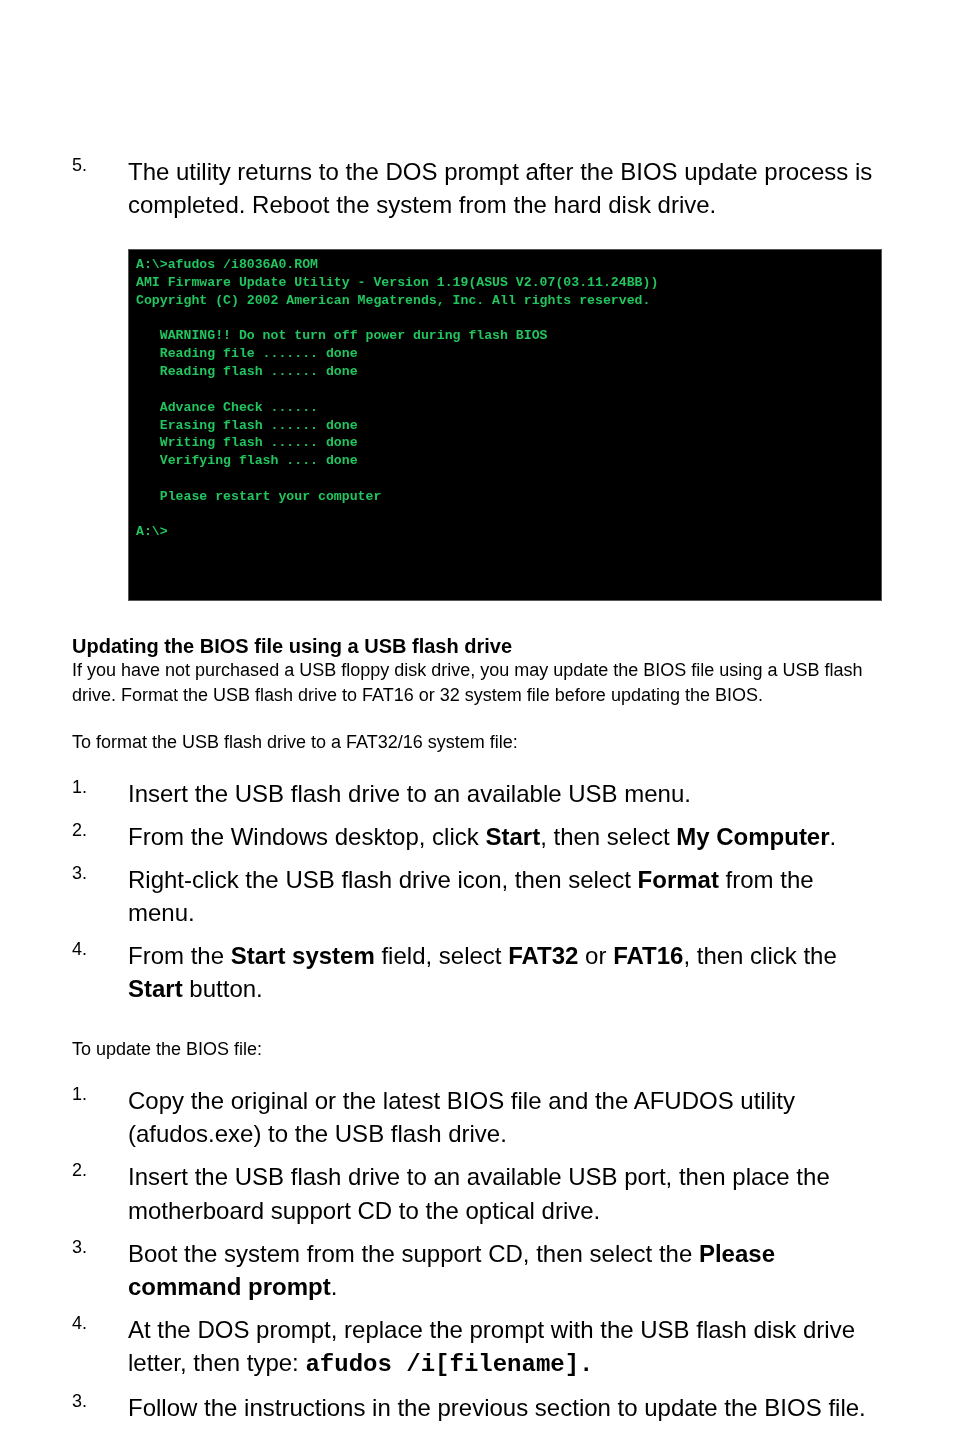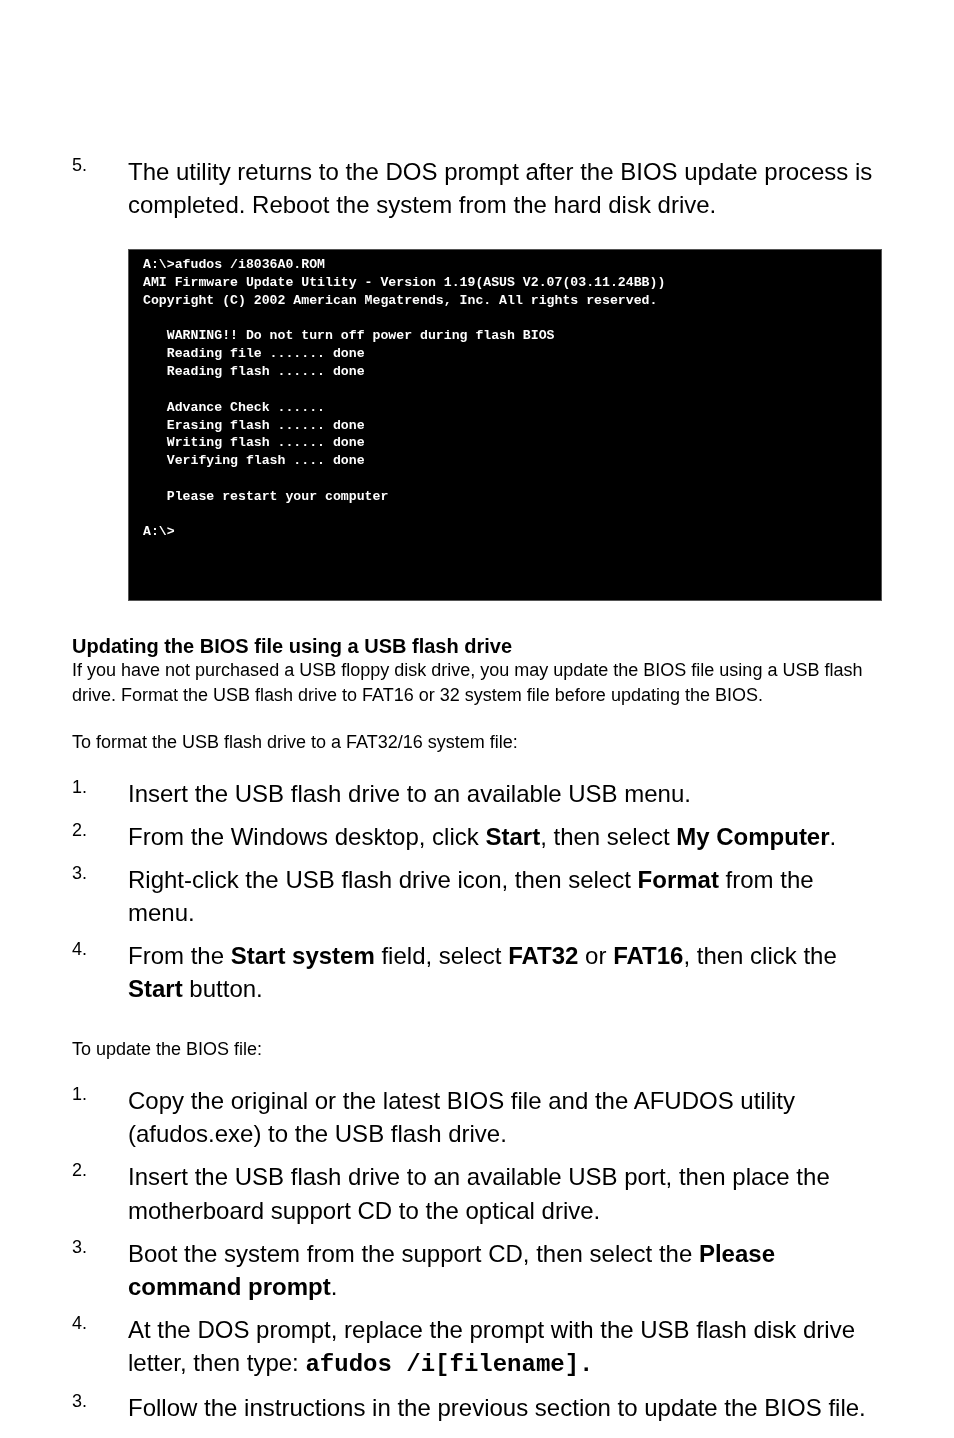--- a/index.html
+++ b/index.html
@@ -12,26 +12,26 @@
     padding: 155px 72px 36px 72px;
     display: flex;
     flex-direction: column;
   }
   .step-row { display: flex; margin-bottom: 18px; }
   .step-num { width: 56px; flex-shrink: 0; font-size: 18px; }
   .step-text { flex: 1; font-size: 24px; line-height: 1.38; }
   .step-text strong { font-weight: bold; }
   .terminal {
     background: #000000;
-    color: #ffffff;
+    color: #22c55e;
     font-family: "Courier New", Courier, monospace;
     font-weight: bold;
     font-size: 13.2px;
     white-space: pre;
-    padding: 6px 8px 8px 14px;
+    padding: 6px 8px 8px 7px;
     margin: 10px 0 34px 56px;
     min-height: 352px;
     line-height: 1.35;
     border: 1px solid #555;
   }
   .section-heading {
     font-weight: bold;
     font-size: 20px;
   }
   .paragraph { font-size: 18px; line-height: 1.38; margin-bottom: 22px; }

